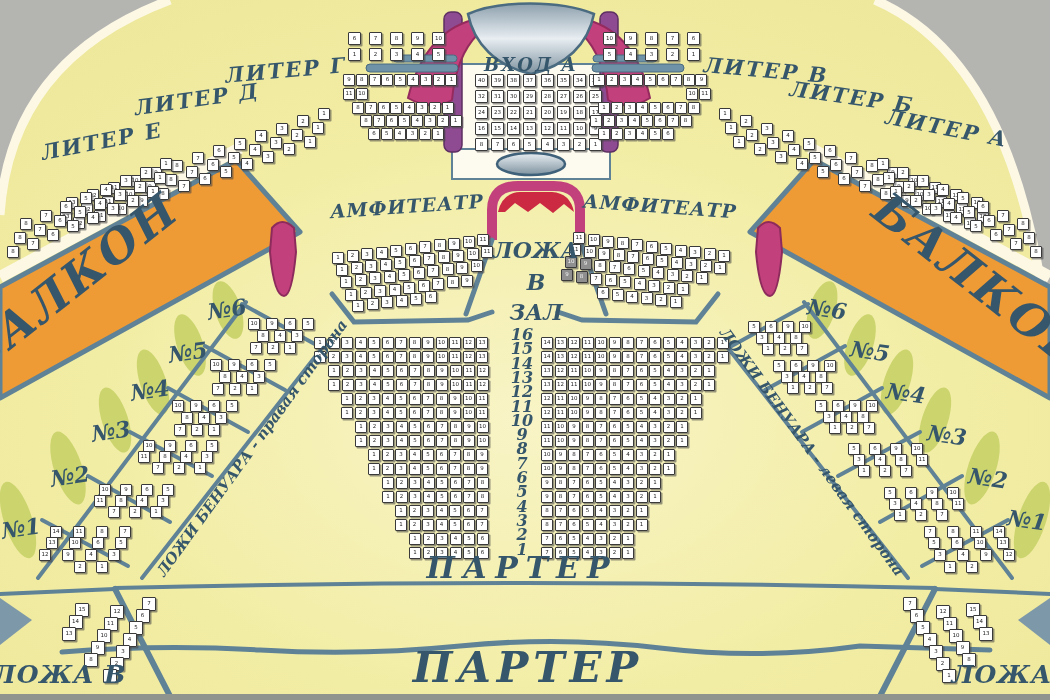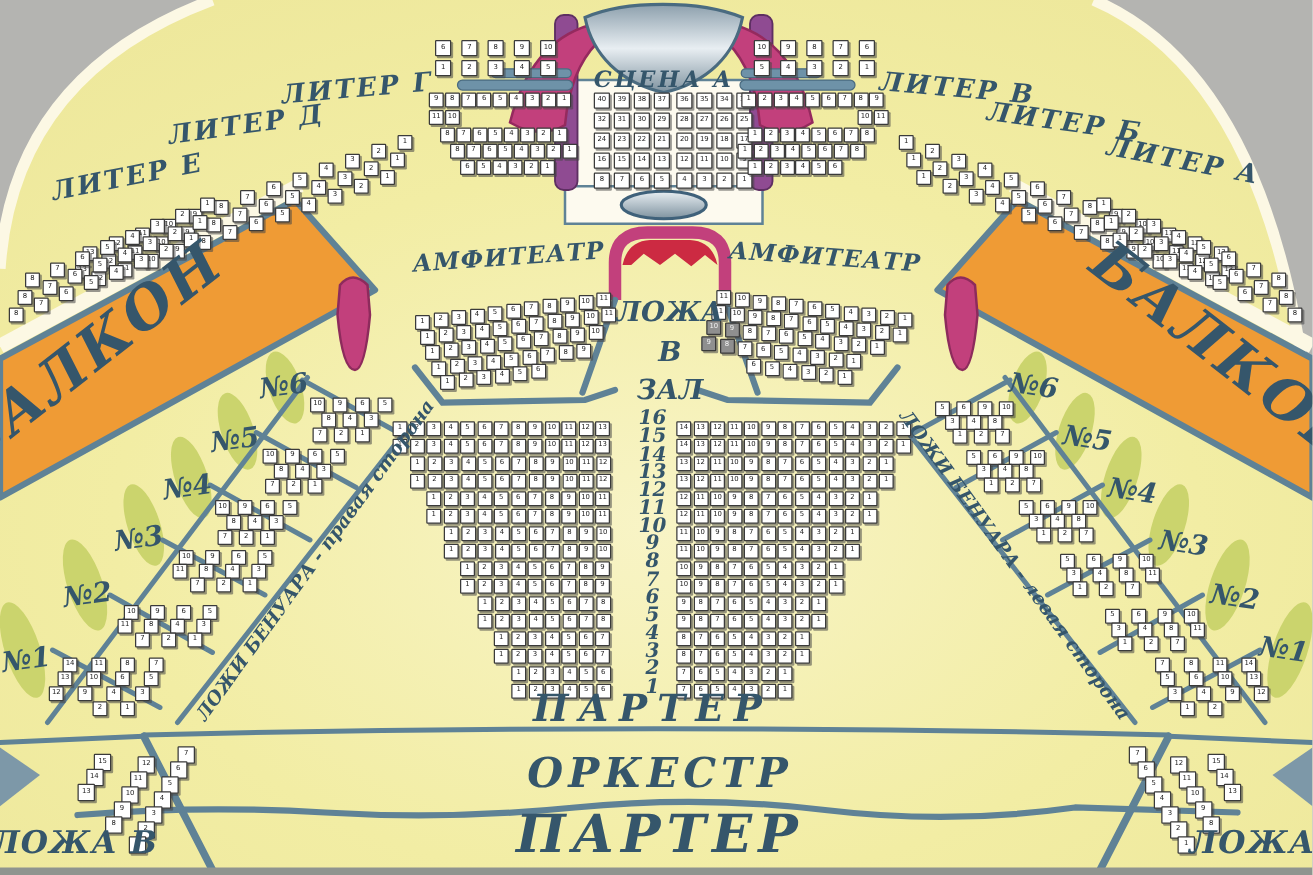--- a/index.html
+++ b/index.html
@@ -962,21 +962,21 @@
       <div class="aisle-num" style="left: 522px; top: 448.4px;">8</div>
       <div class="aisle-num" style="left: 522px; top: 462.7px;">7</div>
       <div class="aisle-num" style="left: 522px; top: 477px;">6</div>
       <div class="aisle-num" style="left: 522px; top: 491.3px;">5</div>
       <div class="aisle-num" style="left: 522px; top: 505.6px;">4</div>
       <div class="aisle-num" style="left: 522px; top: 519.9px;">3</div>
       <div class="aisle-num" style="left: 522px; top: 534.2px;">2</div>
       <div class="aisle-num" style="left: 522px; top: 548.5px;">1</div>
     </div>
   <div id="label-layer">
-      <div class="map-label" style="left: 531px; top: 64px; font-size: 18px; letter-spacing: 2px; transform: translate(-50%, -50%) rotate(0deg);">СЦЕНА А</div>
+      <div class="map-label" style="left: 531px; top: 64px; font-size: 18px; letter-spacing: 2px; transform: translate(-50%, -50%) rotate(0deg);">ВХОД А</div>
       <div class="map-label" style="left: 286px; top: 70px; font-size: 21px; letter-spacing: 2px; transform: translate(-50%, -50%) rotate(-5deg);">ЛИТЕР Г</div>
       <div class="map-label" style="left: 197px; top: 99px; font-size: 21px; letter-spacing: 2px; transform: translate(-50%, -50%) rotate(-8deg);">ЛИТЕР Д</div>
       <div class="map-label" style="left: 102px; top: 141px; font-size: 21px; letter-spacing: 2px; transform: translate(-50%, -50%) rotate(-11deg);">ЛИТЕР Е</div>
       <div class="map-label" style="left: 766px; top: 70px; font-size: 21px; letter-spacing: 2px; transform: translate(-50%, -50%) rotate(5deg);">ЛИТЕР В</div>
       <div class="map-label" style="left: 852px; top: 97px; font-size: 21px; letter-spacing: 2px; transform: translate(-50%, -50%) rotate(8deg);">ЛИТЕР Б</div>
       <div class="map-label" style="left: 947px; top: 128px; font-size: 21px; letter-spacing: 2px; transform: translate(-50%, -50%) rotate(11deg);">ЛИТЕР А</div>
       <div class="map-label" style="left: 407px; top: 206px; font-size: 19px; letter-spacing: 1px; transform: translate(-50%, -50%) rotate(-4deg);">АМФИТЕАТР</div>
       <div class="map-label" style="left: 660px; top: 206px; font-size: 19px; letter-spacing: 1px; transform: translate(-50%, -50%) rotate(4deg);">АМФИТЕАТР</div>
       <div class="map-label" style="left: 536px; top: 250px; font-size: 22px; transform: translate(-50%, -50%) rotate(0deg);">ЛОЖА</div>
       <div class="map-label" style="left: 536px; top: 282px; font-size: 22px; transform: translate(-50%, -50%) rotate(0deg);">В</div>
@@ -991,18 +991,17 @@
       <div class="map-label" style="left: 111px; top: 431px; font-size: 22px; transform: translate(-50%, -50%) rotate(-8deg);">№3</div>
       <div class="map-label" style="left: 70px; top: 476px; font-size: 22px; transform: translate(-50%, -50%) rotate(-8deg);">№2</div>
       <div class="map-label" style="left: 21px; top: 528px; font-size: 22px; transform: translate(-50%, -50%) rotate(-8deg);">№1</div>
       <div class="map-label" style="left: 827px; top: 309px; font-size: 22px; transform: translate(-50%, -50%) rotate(8deg);">№6</div>
       <div class="map-label" style="left: 870px; top: 351px; font-size: 22px; transform: translate(-50%, -50%) rotate(8deg);">№5</div>
       <div class="map-label" style="left: 906px; top: 393px; font-size: 22px; transform: translate(-50%, -50%) rotate(8deg);">№4</div>
       <div class="map-label" style="left: 947px; top: 435px; font-size: 22px; transform: translate(-50%, -50%) rotate(8deg);">№3</div>
       <div class="map-label" style="left: 988px; top: 478px; font-size: 22px; transform: translate(-50%, -50%) rotate(8deg);">№2</div>
       <div class="map-label" style="left: 1027px; top: 520px; font-size: 22px; transform: translate(-50%, -50%) rotate(8deg);">№1</div>
       <div class="map-label" style="left: 522px; top: 567px; font-size: 30px; letter-spacing: 8px; transform: translate(-50%, -50%) rotate(0deg);">ПАРТЕР</div>
-      <div class="map-label" style="left: 528px; top: 618px; font-size: 33px; letter-spacing: 4px; transform: translate(-50%, -50%) rotate(0deg);">ОРКЕСТР</div>
       <div class="map-label" style="left: 528px; top: 667px; font-size: 42px; letter-spacing: 5px; transform: translate(-50%, -50%) rotate(0deg);">ПАРТЕР</div>
       <div class="map-label" style="left: 60px; top: 674px; font-size: 25px; letter-spacing: 1px; transform: translate(-50%, -50%) rotate(0deg);">ЛОЖА В</div>
       <div class="map-label" style="left: 1018px; top: 674px; font-size: 25px; letter-spacing: 1px; transform: translate(-50%, -50%) rotate(0deg);">ЛОЖА Б</div>
     </div>
 </div>
 
 </body></html>

